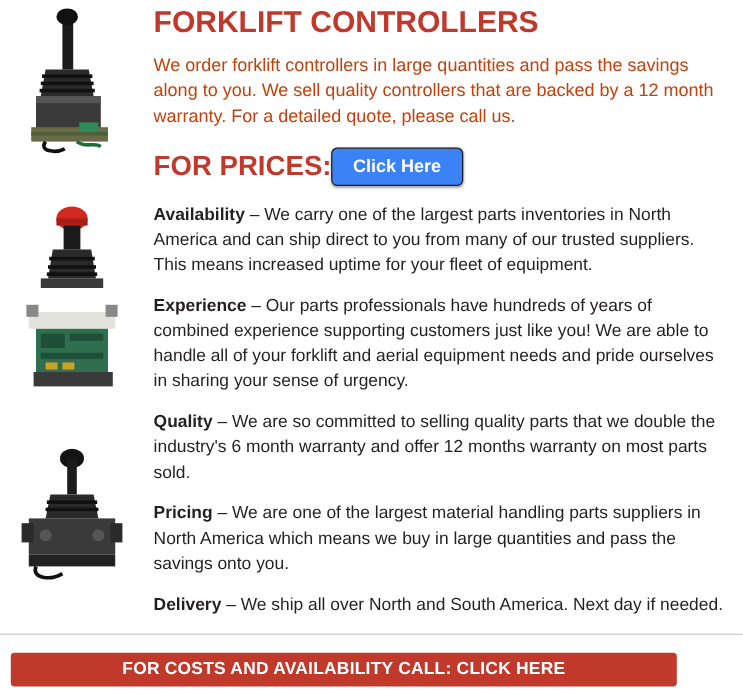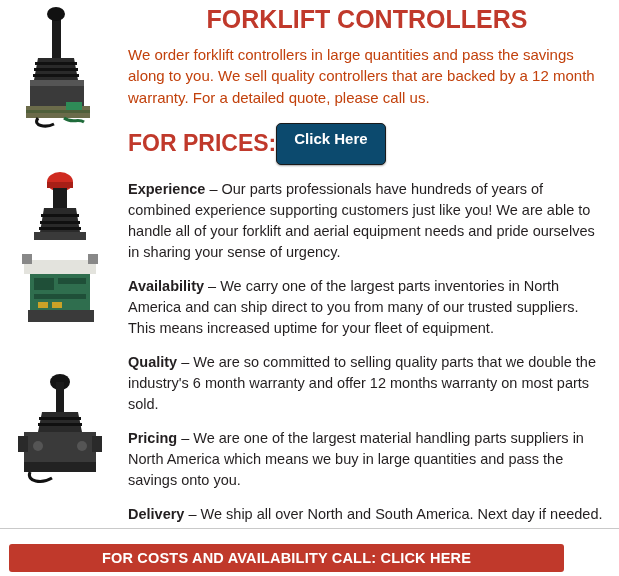--- a/index.html
+++ b/index.html
@@ -40,21 +40,20 @@
   }
 
   h1.title {
     font-size: 25px;
     font-weight: bold;
     color: #c0392b;
     margin: 0 0 10px 0;
     letter-spacing: 0px;
     line-height: 1.1;
     font-family: "Liberation Sans", sans-serif;
-    text-align: center;
   }
   p.intro {
     font-size: 15px;
     line-height: 1.45;
     margin: 0 0 14px 0;
     color: #c2410c;
   }
   .prices-row {
     display: flex;
     align-items: center;
@@ -62,25 +61,25 @@
   }
   .prices-label {
     font-size: 23px;
     font-weight: bold;
     color: #c0392b;
     margin-right: 0;
     white-space: nowrap;
   }
   .click-btn {
     display: inline-block;
-    background: #0c4a6e;
+    background: #3b82f6;
     color: #ffffff;
     font-size: 15px;
     font-weight: bold;
-    padding: 7px 17px 18px 17px;
+    padding: 7px 17px 8px 17px;
     border-radius: 5px;
     border: 1px solid #1a1a1a;
     text-decoration: none;
     box-shadow: 0 1px 2px rgba(0,0,0,0.35);
     cursor: pointer;
     line-height: 1;
     text-align: right;
   }
   .feature {
     font-size: 14.5px;
@@ -205,25 +204,25 @@
     <h1 class="title">FORKLIFT CONTROLLERS</h1>
 
     <p class="intro">We order forklift controllers in large quantities and pass the savings along to you.  We sell quality controllers that are backed by a 12 month warranty.  For a detailed quote, please call us.</p>
 
     <div class="prices-row">
       <div class="prices-label">FOR PRICES:</div>
       <a class="click-btn" href="#">Click Here</a>
     </div>
 
     <p class="feature">
+      <b>Availability</b><span> – We carry one of the largest parts inventories in North America and can ship direct to you from many of our trusted suppliers.  This means increased uptime for your fleet of equipment.</span>
+    </p>
+
+    <p class="feature">
       <b>Experience</b><span> – Our parts professionals have hundreds of years of combined experience supporting customers just like you!  We are able to handle all of your forklift and aerial equipment needs and pride ourselves in sharing your sense of urgency.</span>
-    </p>
-
-    <p class="feature">
-      <b>Availability</b><span> – We carry one of the largest parts inventories in North America and can ship direct to you from many of our trusted suppliers.  This means increased uptime for your fleet of equipment.</span>
     </p>
 
     <p class="feature">
       <b>Quality</b><span> – We are so committed to selling quality parts that we double the industry's 6 month warranty and offer 12 months warranty on most parts sold.</span>
     </p>
 
     <p class="feature">
       <b>Pricing</b><span> – We are one of the largest material handling parts suppliers in North America which means we buy in large quantities and pass the savings onto you.</span>
     </p>
 

